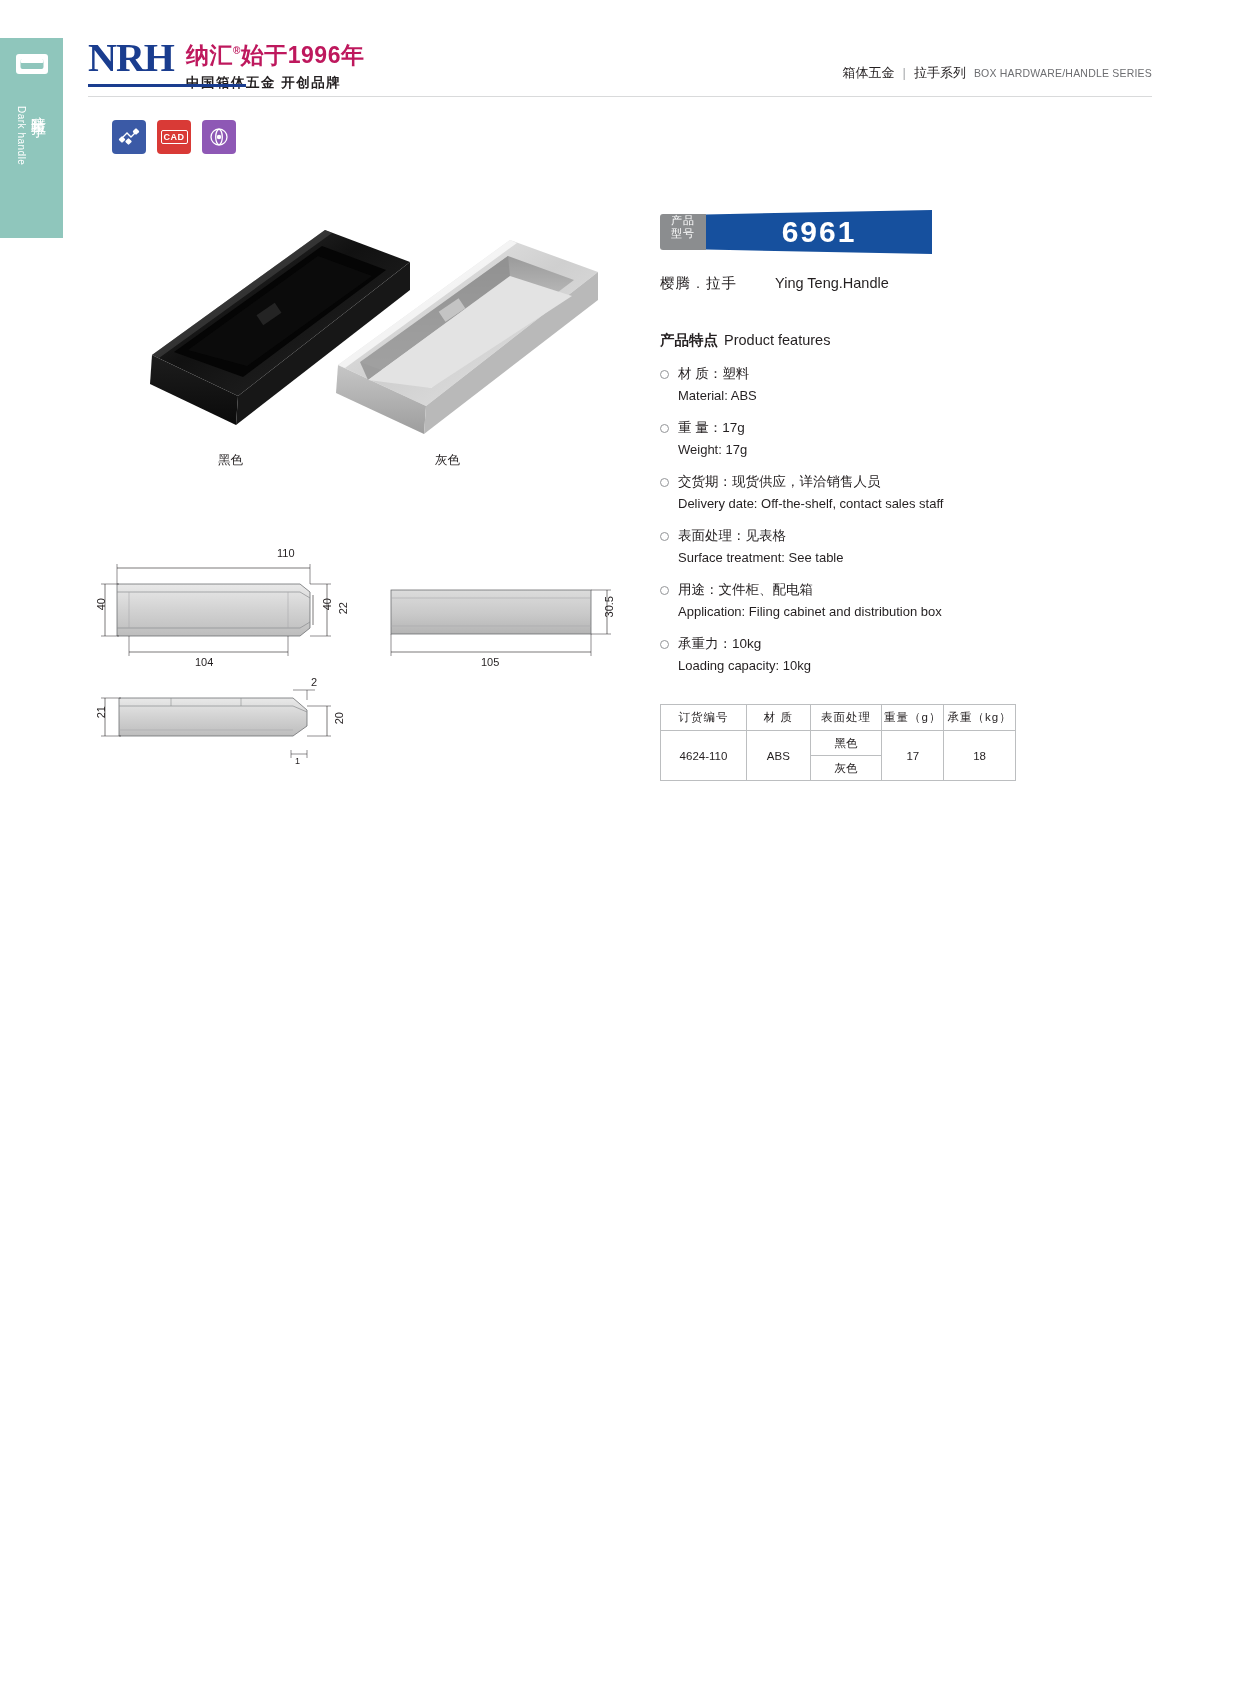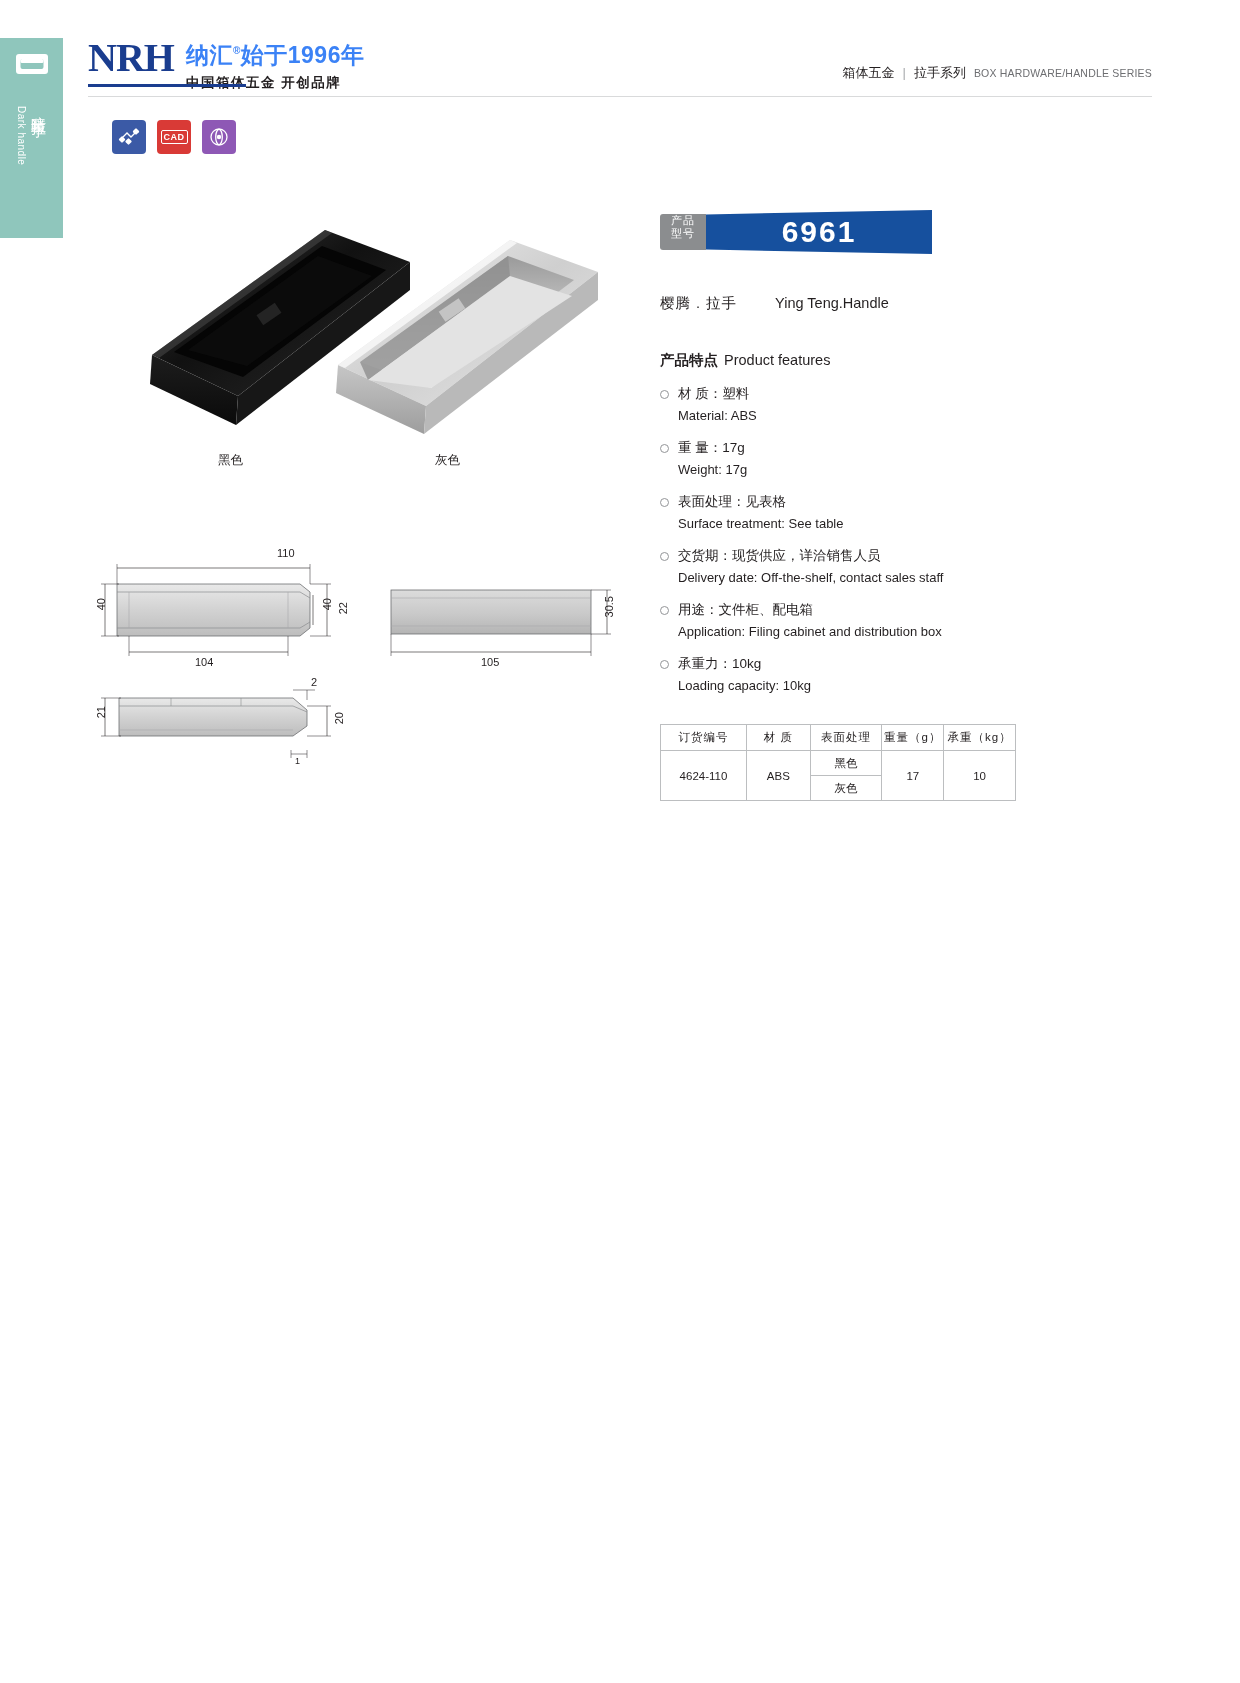--- a/index.html
+++ b/index.html
@@ -92,21 +92,21 @@
     width: 158px;
     height: 3px;
     background: #1a3d8f;
   }
   .logo-text {
     margin-left: 12px;
   }
   .logo-line1 {
     font-size: 23px;
     font-weight: bold;
-    color: #3b82f6;
+    color: #be185d;
     line-height: 26px;
     letter-spacing: 0.5px;
   }
   .logo-line1 .reg {
     font-size: 10px;
     vertical-align: super;
   }
   .logo-line2 {
     margin-top: 6px;
     font-size: 13.5px;
@@ -246,21 +246,21 @@
     justify-content: center;
     clip-path: polygon(0 10%, 100% 0, 100% 100%, 0 90%);
   }
   .brand-row {
     margin-top: 20px;
     display: flex;
     align-items: baseline;
     gap: 38px;
     font-size: 14.5px;
   }
-  .brand-cn { letter-spacing: 1px; margin-top: 20px; }
+  .brand-cn { letter-spacing: 1px; }
   .brand-en { font-size: 14.5px; }
 
   .features-title {
     margin-top: 38px;
     font-size: 14.5px;
   }
   .features-title b { font-weight: bold; }
   .features-title span { margin-left: 6px; }
 
   .feat-list {
@@ -545,27 +545,27 @@
       <div class="feat-cn">材 质：塑料</div>
       <div class="feat-en">Material: ABS</div>
     </li>
     <li class="feat-item">
       <span class="feat-bullet"></span>
       <div class="feat-cn">重 量：17g</div>
       <div class="feat-en">Weight: 17g</div>
     </li>
     <li class="feat-item">
       <span class="feat-bullet"></span>
-      <div class="feat-cn">表面处理：见表格</div>
-      <div class="feat-en">Surface treatment: See table</div>
+      <div class="feat-cn">交货期：现货供应，详洽销售人员</div>
+      <div class="feat-en">Delivery date: Off-the-shelf, contact sales staff</div>
     </li>
     <li class="feat-item">
       <span class="feat-bullet"></span>
-      <div class="feat-cn">交货期：现货供应，详洽销售人员</div>
-      <div class="feat-en">Delivery date: Off-the-shelf, contact sales staff</div>
+      <div class="feat-cn">表面处理：见表格</div>
+      <div class="feat-en">Surface treatment: See table</div>
     </li>
     <li class="feat-item">
       <span class="feat-bullet"></span>
       <div class="feat-cn">用途：文件柜、配电箱</div>
       <div class="feat-en">Application: Filing cabinet and distribution box</div>
     </li>
     <li class="feat-item">
       <span class="feat-bullet"></span>
       <div class="feat-cn">承重力：10kg</div>
       <div class="feat-en">Loading capacity: 10kg</div>
@@ -581,21 +581,21 @@
         <th style="width:58px;">重量（g）</th>
         <th style="width:68px;">承重（kg）</th>
       </tr>
     </thead>
     <tbody>
       <tr>
         <td rowspan="2" class="two-row">4624-110</td>
         <td rowspan="2" class="two-row">ABS</td>
         <td>黑色</td>
         <td rowspan="2" class="two-row">17</td>
-        <td rowspan="2" class="two-row">10</td>
+        <td rowspan="2" class="two-row">18</td>
       </tr>
       <tr>
         <td>灰色</td>
       </tr>
     </tbody>
   </table>
 
 </div>
 
 </body></html>

